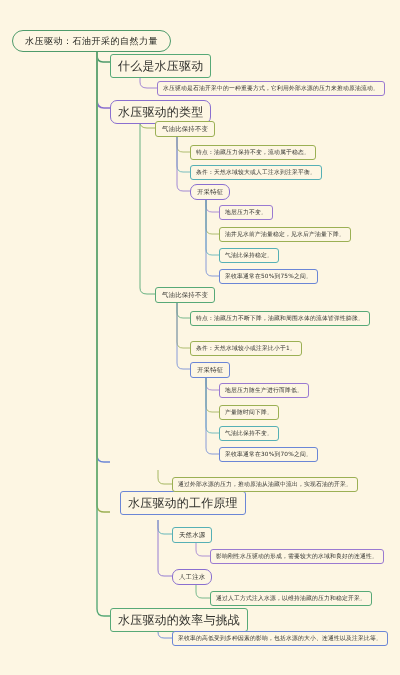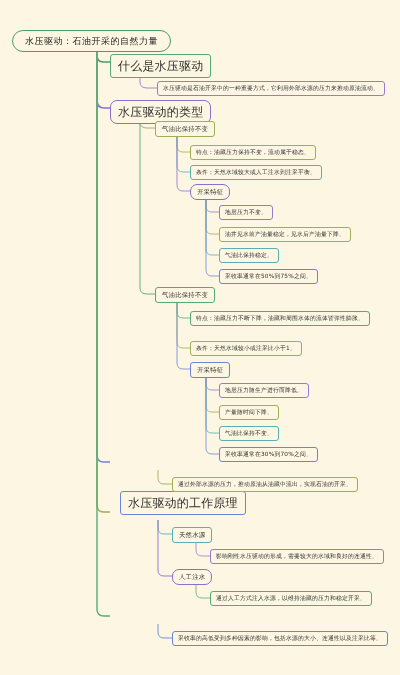--- a/index.html
+++ b/index.html
@@ -115,15 +115,16 @@
   <div class="node leaf c-blue" style="left:219px;top:447px;">采收率通常在30%到70%之间。</div>
 
   <div class="node l1 c-blue" style="left:120px;top:454px;margin-top:37px;">水压驱动的工作原理</div>
   <div class="node leaf c-olive" style="left:172px;top:477px;">通过外部水源的压力，推动原油从油藏中流出，实现石油的开采。</div>
 
   <div class="node l2 c-teal" style="left:172px;top:527px;">天然水源</div>
   <div class="node leaf c-violet" style="left:210px;top:549px;">影响刚性水压驱动的形成，需要较大的水域和良好的连通性。</div>
   <div class="node l2 c-purple" style="left:172px;top:569px;">人工注水</div>
   <div class="node leaf c-green" style="left:210px;top:591px;">通过人工方式注入水源，以维持油藏的压力和稳定开采。</div>
 
+  <div class="node l1 c-green" style="left:110px;top:608px;">水压驱动的效率与挑战</div>
   <div class="node leaf c-blue" style="left:172px;top:631px;">采收率的高低受到多种因素的影响，包括水源的大小、连通性以及注采比等。</div>
 
 </div>
 
 </body></html>

